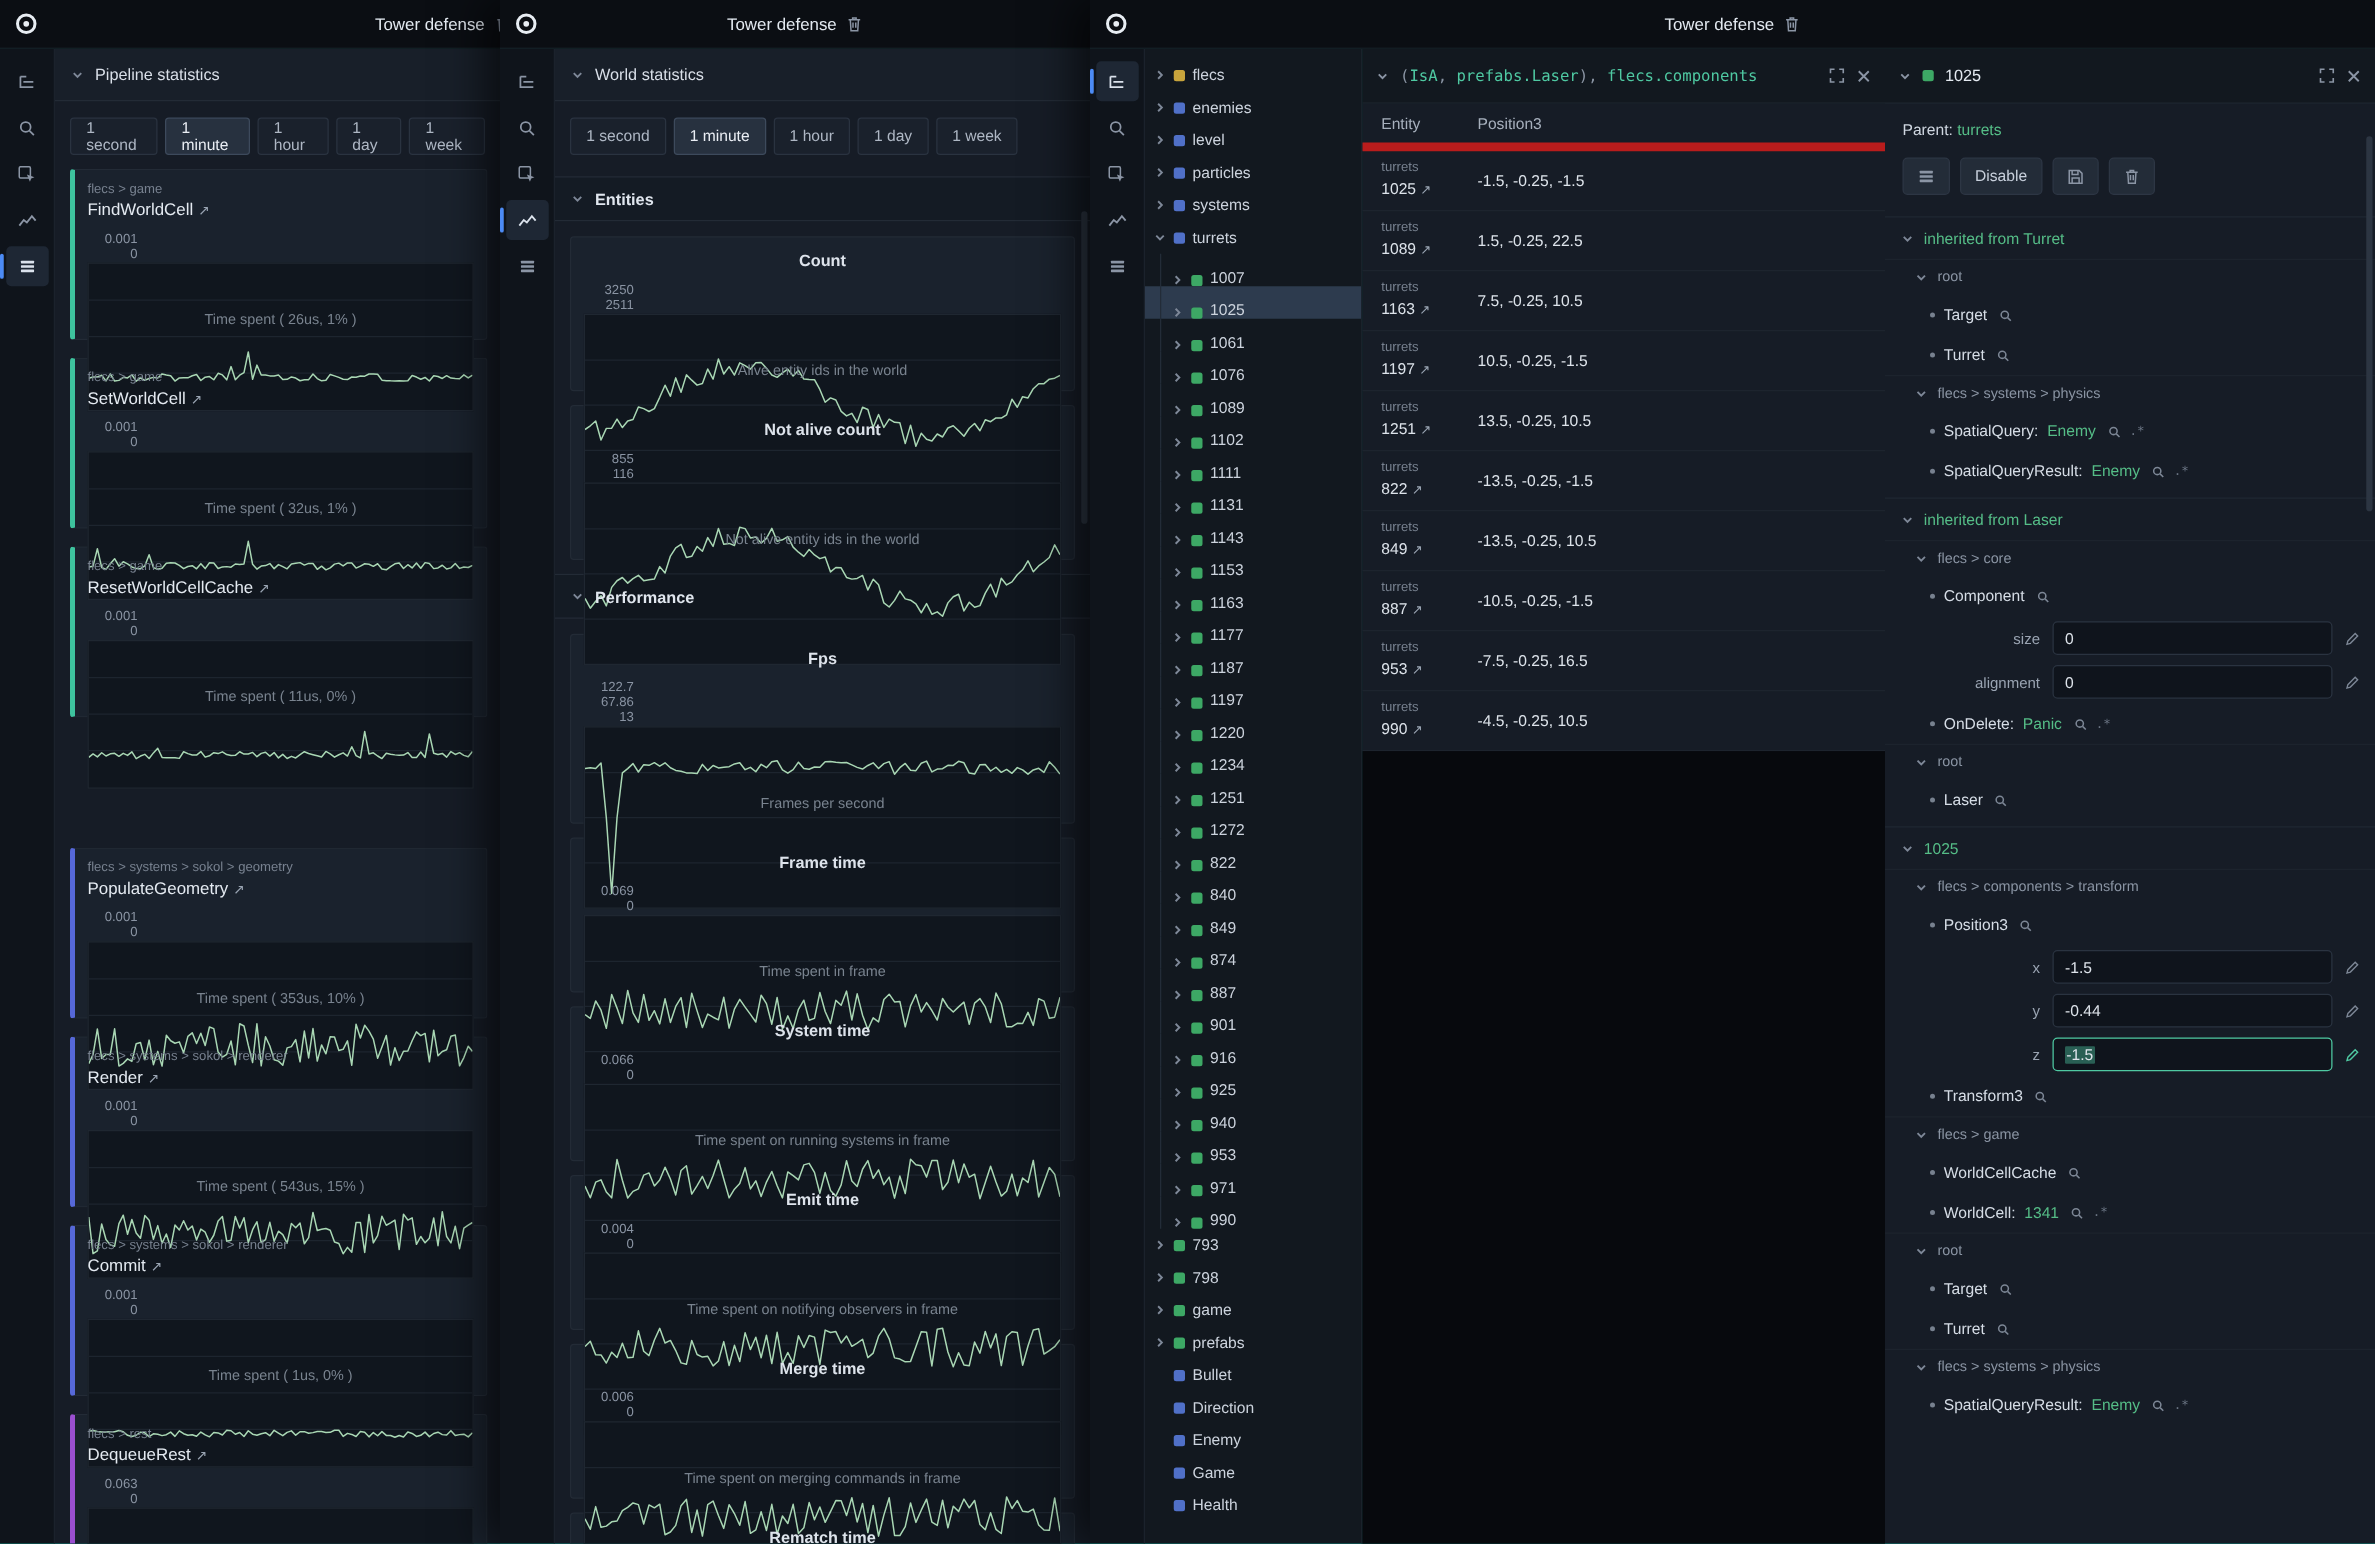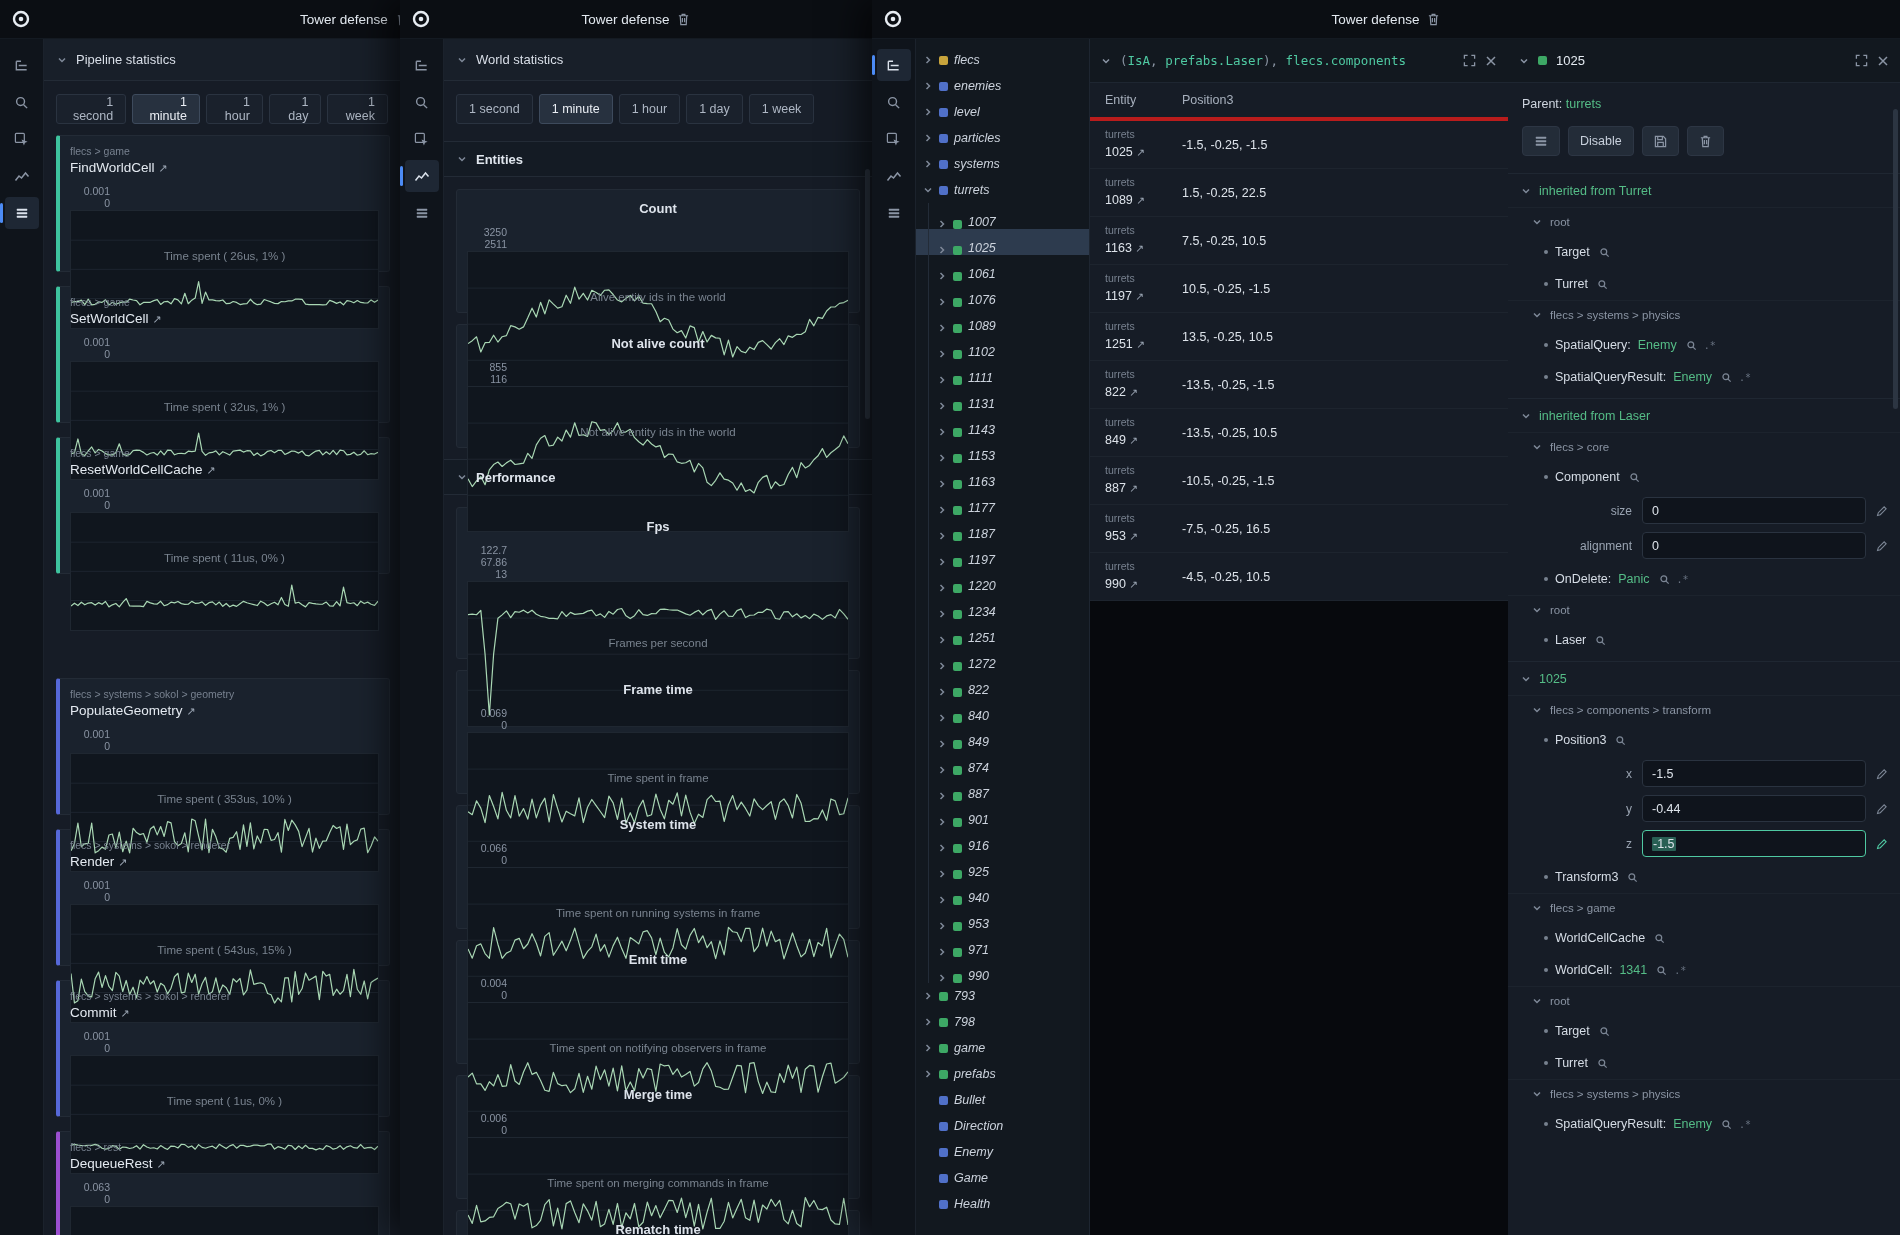--- a/index.html
+++ b/index.html
@@ -33,21 +33,21 @@
     width:3px; border-radius:2px; background:#4c8bf5; }
 
   .content { flex:1; min-width:0; display:flex; flex-direction:column;
     background:#161c26; overflow:hidden; position:relative; }
   .phead { height:42px; flex:none; background:#181f29; border-bottom:1px solid #232b36;
     display:flex; align-items:center; gap:9px; padding:0 13px; font-size:13px; color:#d9dfe8; }
   .chev { color:#7e8898; display:inline-flex; }
 
   .timerow { display:flex; gap:6px; padding:13px 12px 11px; flex:none; }
   .tbtn { height:30px; padding:0 12px; display:flex; align-items:center; border-radius:3px;
-    border:1px solid #2a3340; background:#1a212c; color:#aeb7c4; font-size:12.5px;text-align:right; }
+    border:1px solid #2a3340; background:#1a212c; color:#aeb7c4; font-size:12.5px; }
   .tbtn.active { background:#27313f; border-color:#3d4a5c; color:#eaeef4; }
 
   .cards { flex:1; overflow:hidden; }
   .statcard { margin:0 10px 14px 12px; background:#1a222d; border:1px solid #232b36;
     border-left:4px solid #3ec39e; border-radius:3px; padding:9px 10px 8px; }
   .statcard.gap { margin-top:104px; }
   .crumb { font-size:10.5px; color:#77818f; }
   .cname { font-size:13.5px; color:#e4eaf1; margin-top:3px; }
   .cname .ne { color:#9aa5b3; font-size:11px; margin-left:4px; }
   .chartrow { display:flex; height:58px; margin-top:9px;flex-direction:column; }
@@ -61,40 +61,40 @@
   .caption { text-align:center; font-size:11.5px; color:#79838f; margin-top:8px; min-height:13px; }
 
   .shead { height:36px; flex:none; display:flex; align-items:center; gap:9px; padding:0 13px;
     margin:6px 0 12px; background:#141b24; border-top:1px solid #232b36; border-bottom:1px solid #232b36;
     font-size:13px; font-weight:bold; color:#e0e6ee; }
   .wcard { margin:0 12px 11px; background:#1a222d; border:1px solid #232b36; border-radius:3px; padding:8px 10px; }
   .wtitle { text-align:center; font-size:13px; font-weight:bold; color:#dde3eb; margin:3px 0 7px; }
 
   
   .treecol { width:174px; flex:none; background:#12181f; border-right:1px solid #1e2631;
-    padding:8px 0; overflow:hidden;font-style:italic; }
+    padding:8px 0; overflow:hidden; }
   .trow { height:26px; display:flex; align-items:center; gap:6px; padding:0 7px;
     font-size:12.5px; color:#ccd3dd; white-space:nowrap; }
   .trow .tchev { width:10px; flex:none; color:#7e8898; display:flex; }
   .trow.lvl1 { padding-left:21px; position:relative;align-items:flex-end; }
   .trow.lvl1::before { content:""; position:absolute; left:12px; top:0; bottom:0; width:1px; background:#232c38; }
   .trow.sel { background:#2d3b4e; }
   .sq { width:9px; height:9px; border-radius:2px; flex:none; }
   .sq.y { background:#c8a43c; } .sq.b { background:#5070c8; } .sq.g { background:#3da865; }
 
   .querycol { width:418px; flex:none; background:#07090d; display:flex; flex-direction:column; }
   .qhead, .ihead { height:44px; flex:none; background:#12181f; border-bottom:1px solid #1e2631;
     display:flex; align-items:center; gap:9px; padding:0 11px; }
   .qtext { flex:1; min-width:0; overflow:hidden; white-space:nowrap;
     font-family:"DejaVu Sans Mono", monospace; font-size:12.5px; color:#8a94a3; }
   .qtext .tok { color:#4fc9a2; }
   .hicon { color:#8b95a5; display:inline-flex; }
   .qtable { background:#161c26; }
   .qcolhead { display:flex; height:38px; align-items:center; font-size:12.5px; color:#a7b0bd;
-    border-bottom:4px solid #b91c1c; }
+    border-bottom:7px solid #b91c1c; }
   .qc1 { width:92px; flex:none; padding-left:15px; }
   .qc2 { flex:1; }
   .qrow { display:flex; min-height:48px; align-items:center; border-bottom:1px solid #1d242e; }
   .qe { width:92px; flex:none; padding-left:15px; line-height:1.25; }
   .qe .qg { display:block; font-size:10.5px; color:#77818f; }
   .qe .qid { font-size:12.5px; color:#dde3ea; }
   .qe .qid .ne { color:#9aa5b3; font-size:10.5px; }
   .qv { flex:1; font-size:12.5px; color:#dde3ea; }
   .qfill { flex:1; background:#07090d; }
 

